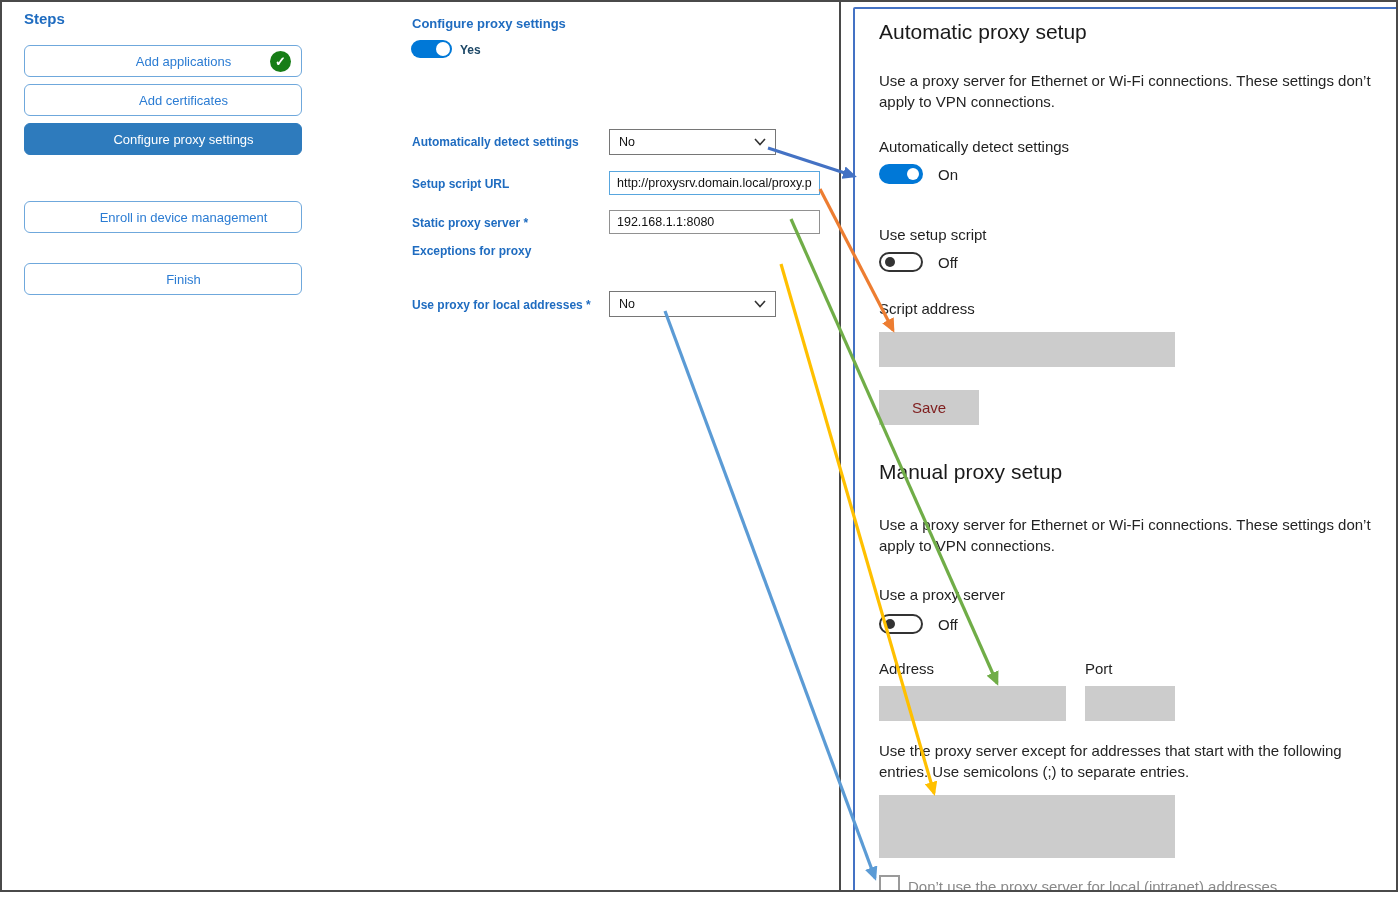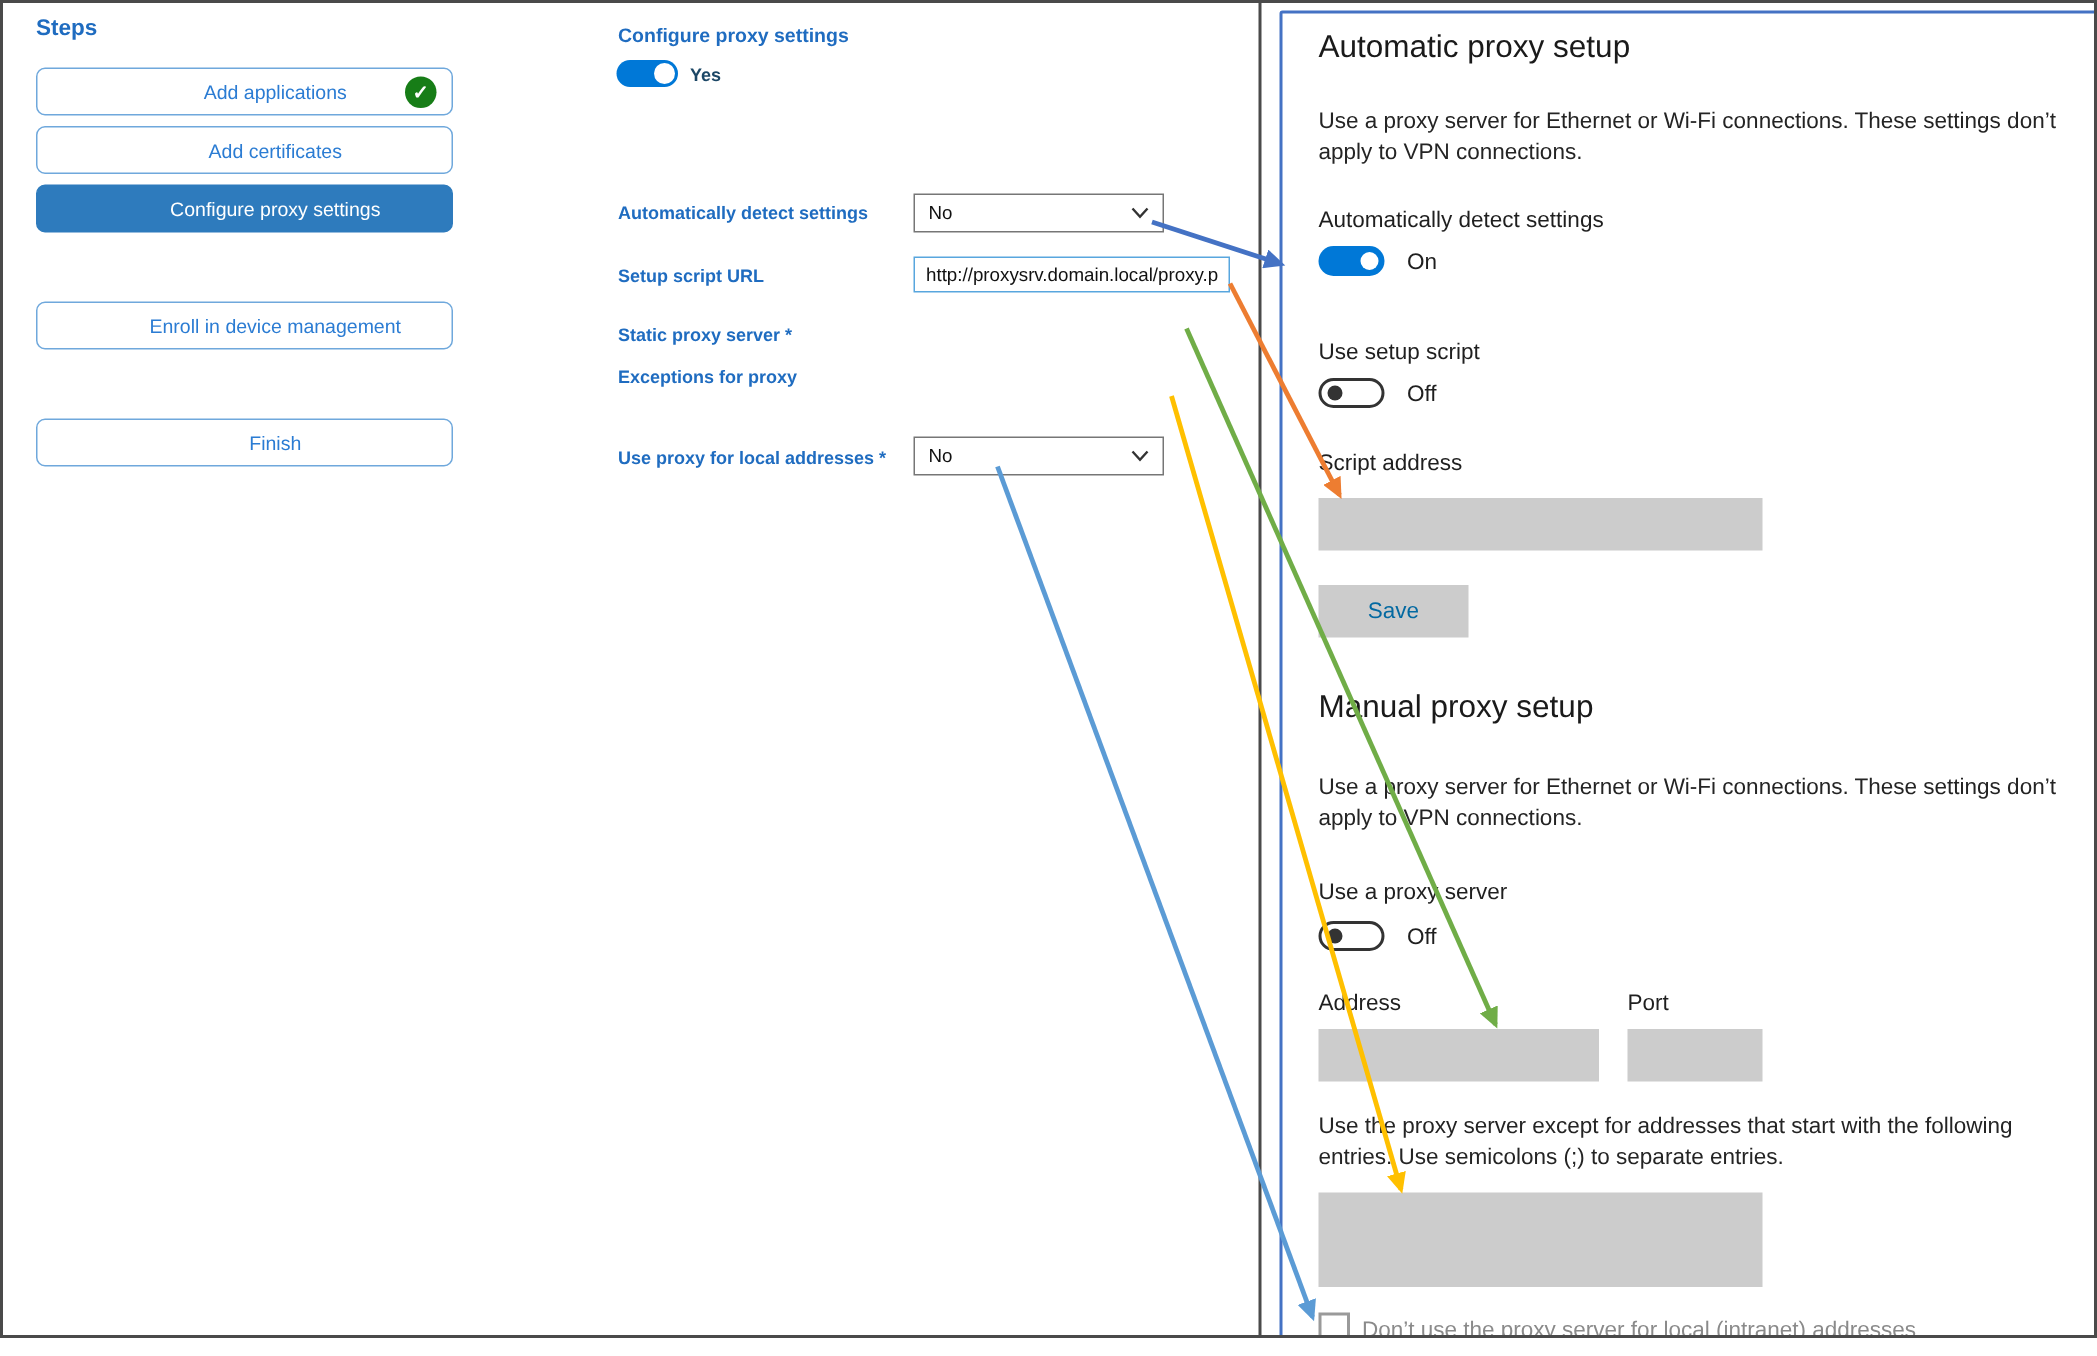--- a/index.html
+++ b/index.html
@@ -42,21 +42,21 @@
   .s-p  { position:absolute; left:877px; width:502px; font-size:15px; line-height:21px; color:#242424; }
   .s-label { position:absolute; left:877px; font-size:15px; color:#1f1f1f; }
   .tg-on { position:absolute; left:877px; width:44px; height:20px; border-radius:10px; background:#0078d7; cursor:pointer; }
   .tg-on .knob { position:absolute; right:4px; top:4px; width:12px; height:12px; border-radius:50%; background:#fff; }
   .tg-off { position:absolute; left:877px; width:44px; height:20px; border-radius:10px; background:#fff;
             border:2px solid #333; cursor:pointer; }
   .tg-off .knob { position:absolute; left:4px; top:3px; width:10px; height:10px; border-radius:50%; background:#333; }
   .tg-state { position:absolute; left:936px; font-size:15px; color:#1f1f1f; }
   .gray-box { position:absolute; background:#cccccc; }
   .save-btn { position:absolute; left:877px; top:388px; width:100px; height:35px; background:#cccccc;
-              color:#0369a1; font-size:15px; display:flex; align-items:center; justify-content:center; cursor:pointer; }
+              color:#7f1d1d; font-size:15px; display:flex; align-items:center; justify-content:center; cursor:pointer; }
   .s-checkbox { position:absolute; left:877px; top:873px; width:21px; height:21px; border:2px solid #9a9a9a;
                 background:#fff; cursor:pointer; }
   .s-cb-label { position:absolute; left:906px; top:876px; width:480px; font-size:15px; color:#8a8a8a; }
 
   .arrows { position:absolute; left:0; top:0; width:1398px; height:904px; pointer-events:none; }
 </style>
 </head>
 <body>
 
 <div class="frame">
@@ -69,21 +69,21 @@
   </div>
   <div class="step-btn" style="top:82px">
     <span>Add certificates</span>
   </div>
   <div class="step-btn selected" style="top:121px">
     <span>Configure proxy settings</span>
   </div>
   <div class="step-btn" style="top:199px">
     <span>Enroll in device management</span>
   </div>
-  <div class="step-btn" style="top:277px">
+  <div class="step-btn" style="top:261px">
     <span>Finish</span>
   </div>
 
   <div class="divider"></div>
 
   <div class="form-title">Configure proxy settings</div>
   <div class="mini-toggle">
       <span class="knob"></span>
     </div>
   <div class="mini-toggle-label">Yes</div>
@@ -93,20 +93,21 @@
     <span>No</span>
     <svg width="12" height="8" viewBox="0 0 12 8">
         <polyline points="1,1 6,6.5 11,1" fill="none" stroke="#333" stroke-width="1.6"></polyline>
       </svg>
   </div>
 
   <div class="f-label" style="top:175px">Setup script URL</div>
   <input class="f-text focused" style="top: 169px;" value="http://proxysrv.domain.local/proxy.pa">
 
   <div class="f-label" style="top:214px">Static proxy server *</div>
+  <input class="f-text" style="top: 208px;" value="192.168.1.1:8080">
 
   <div class="f-label" style="top:242px">Exceptions for proxy</div>
 
   <div class="f-label" style="top:296px">Use proxy for local addresses *</div>
   <div class="f-select" style="top:289px">
     <span>No</span>
     <svg width="12" height="8" viewBox="0 0 12 8">
         <polyline points="1,1 6,6.5 11,1" fill="none" stroke="#333" stroke-width="1.6"></polyline>
       </svg>
   </div>

